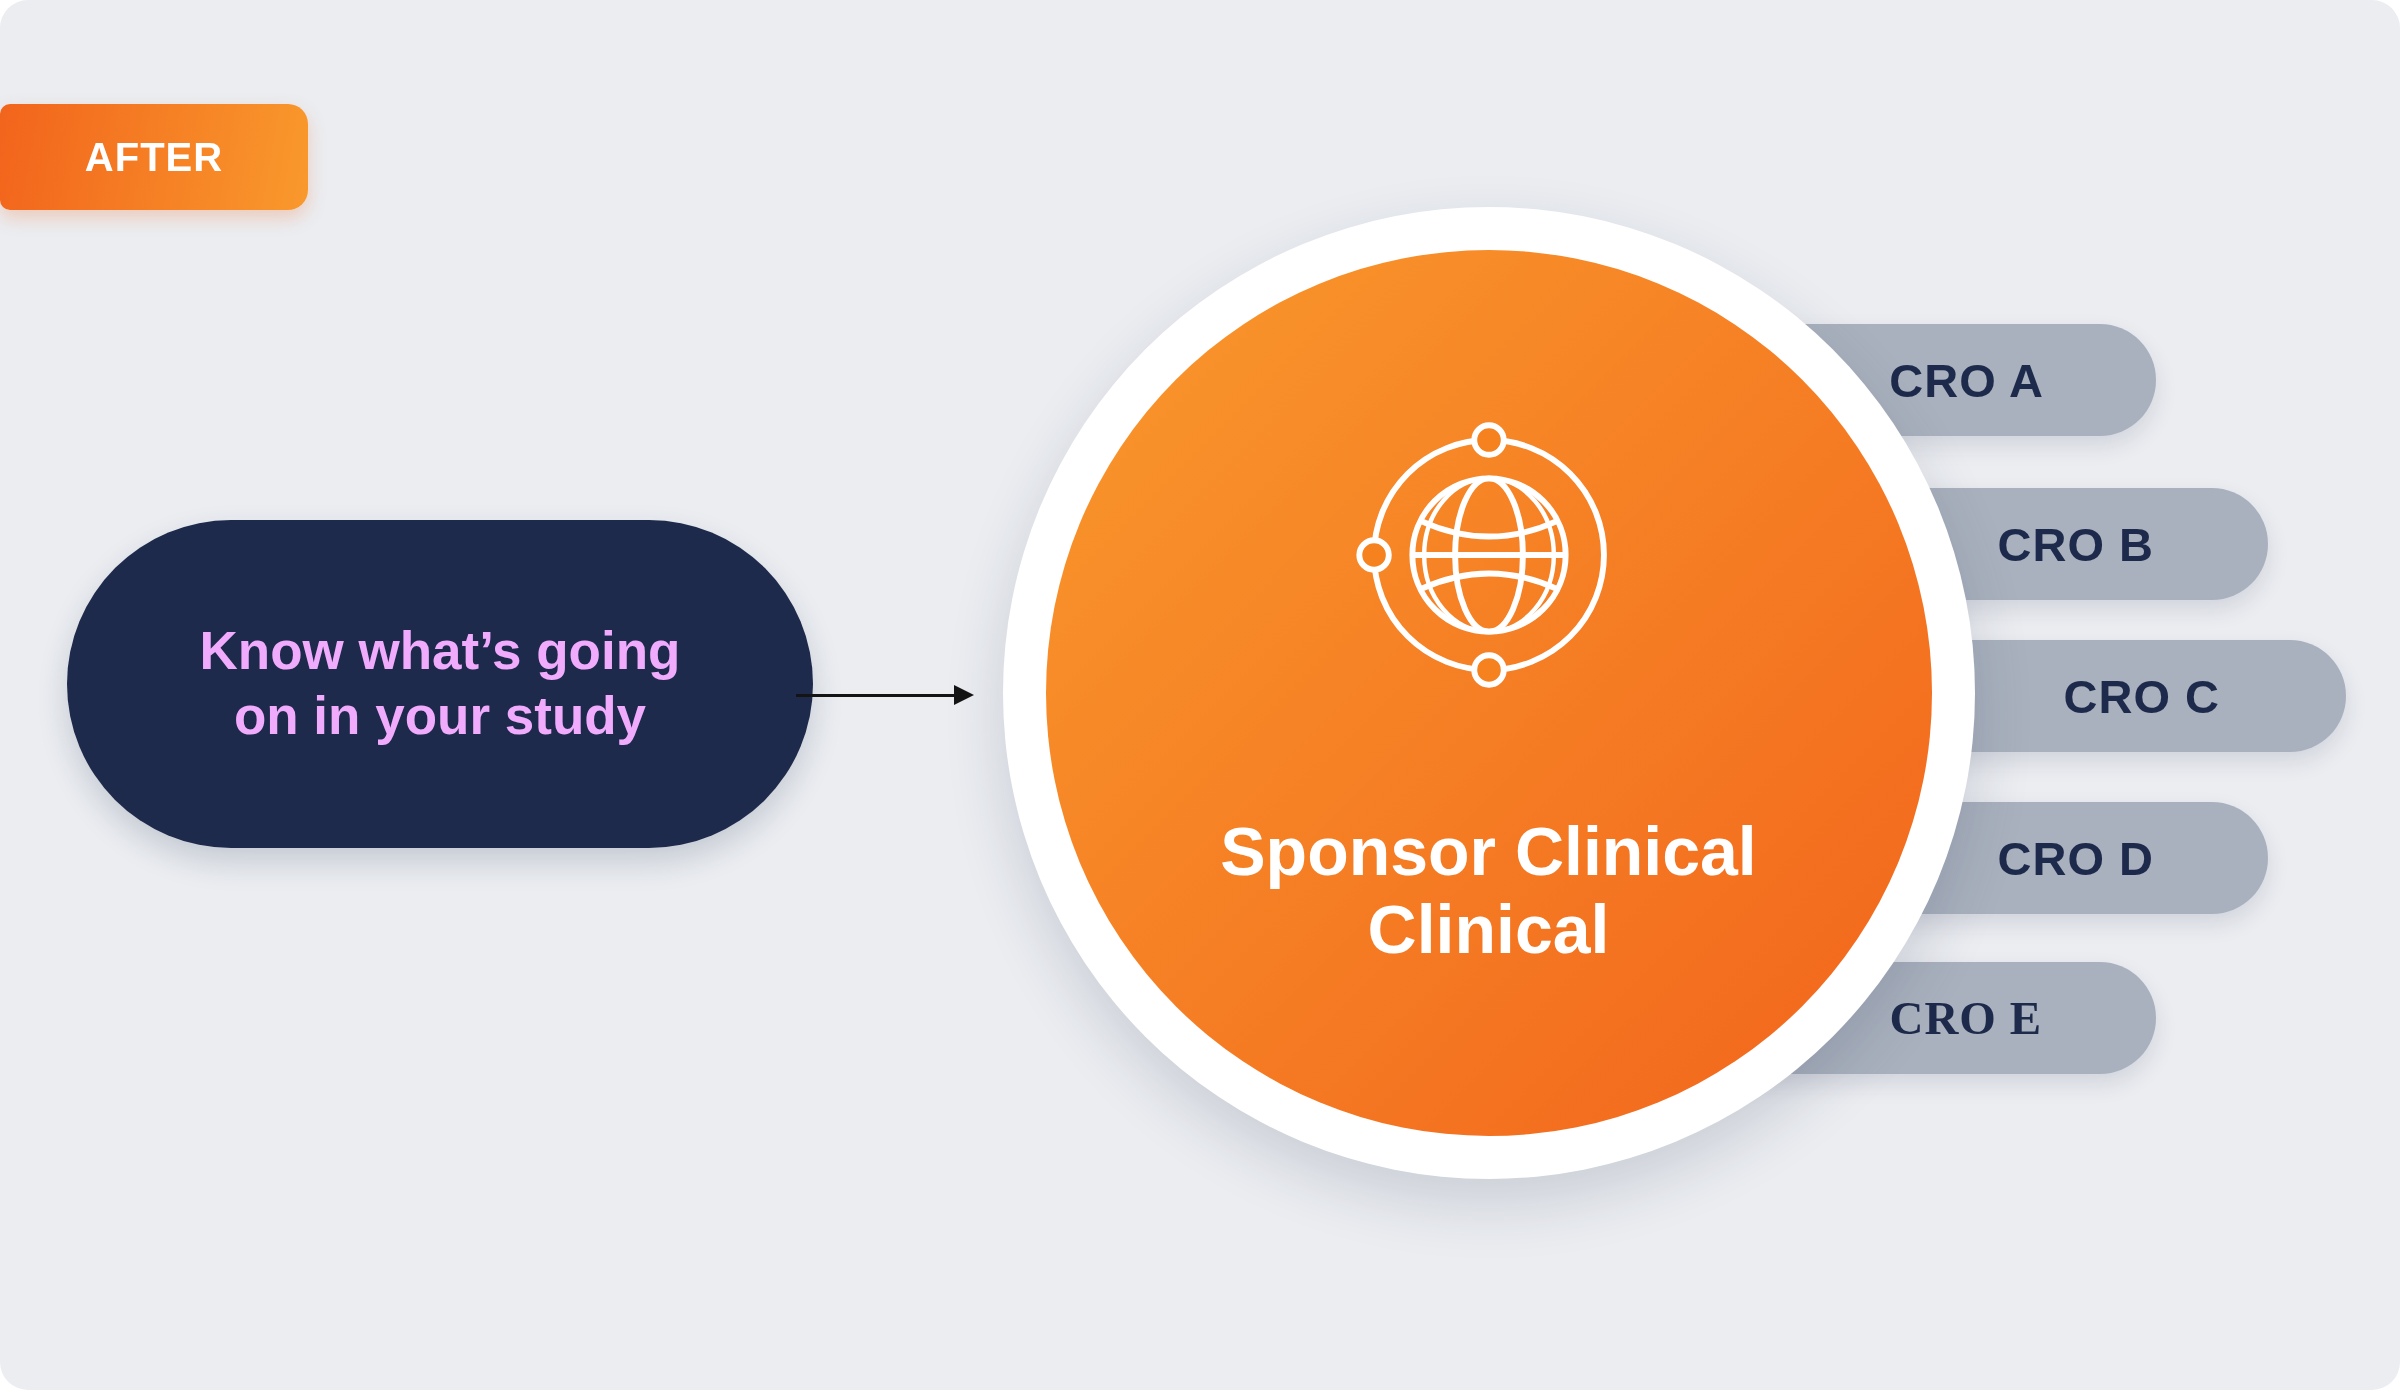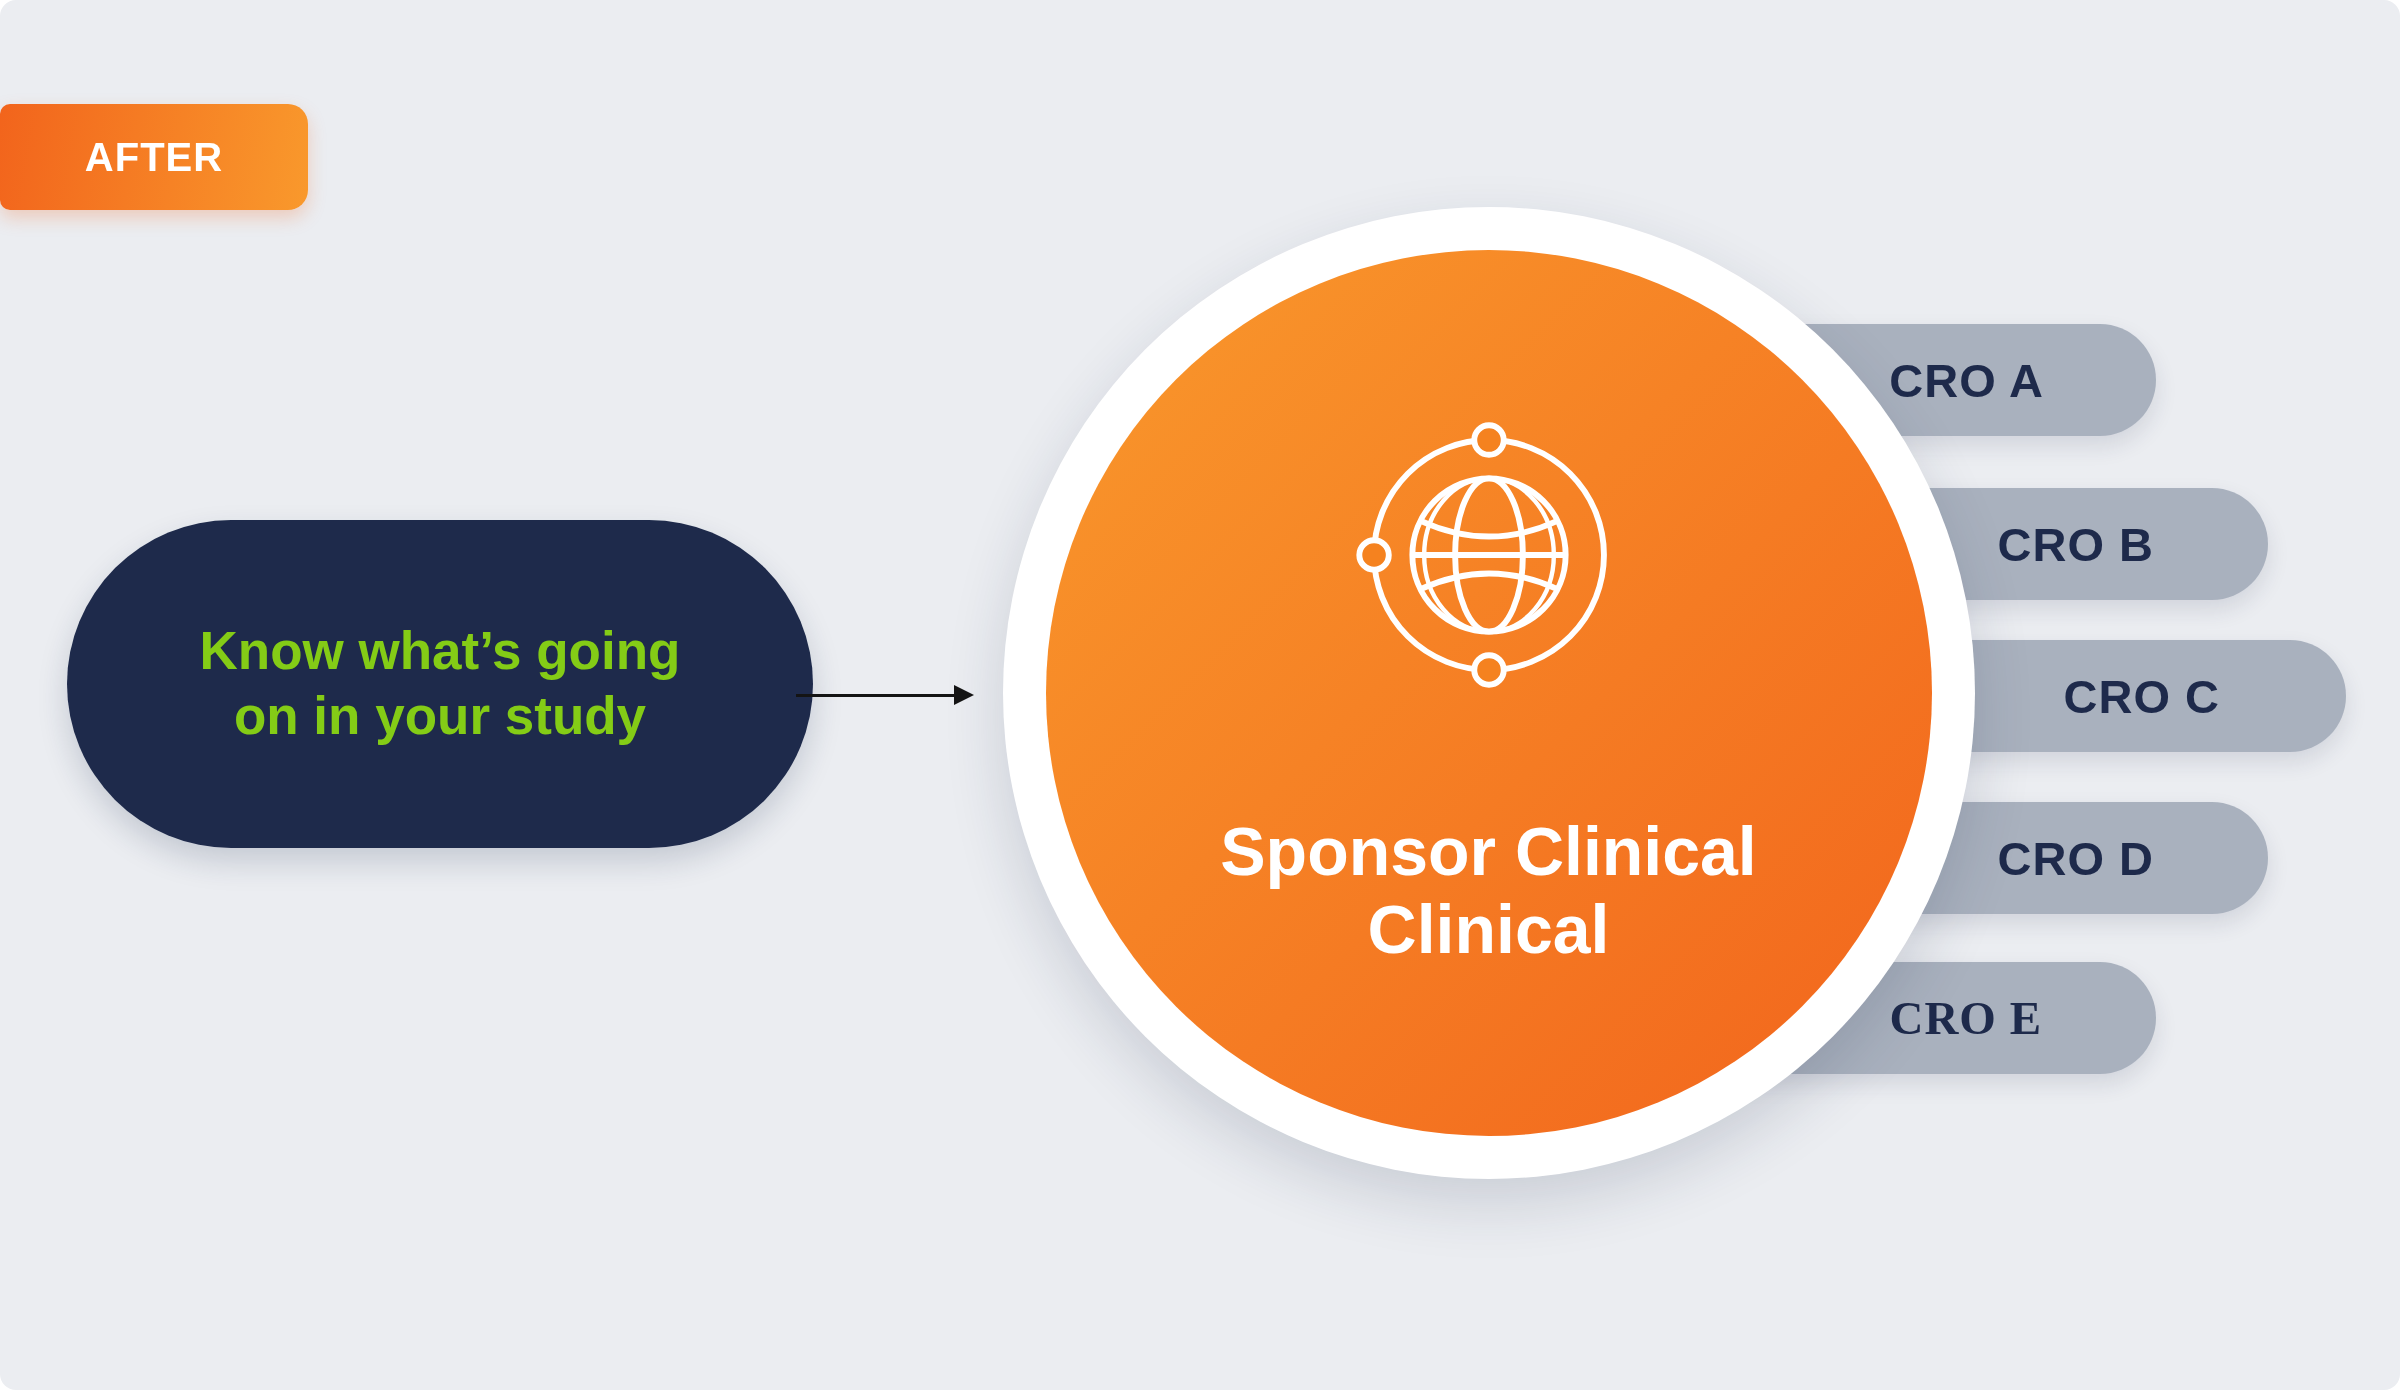--- a/index.html
+++ b/index.html
@@ -4,21 +4,21 @@
 <style>
   * { margin: 0; padding: 0; box-sizing: border-box; }
   html, body { background: #ffffff; }
   body {
     font-family: "Liberation Sans", "DejaVu Sans", sans-serif;
     width: 2400px; height: 1390px; position: relative; overflow: hidden;
   }
   .canvas {
     position: absolute; inset: 0; width: 2400px; height: 1390px;
     background: var(--background, #EBEDF1);
-    border-radius: 16px; overflow: hidden;
+    border-radius: 28px; overflow: hidden;
   }
   
   .after-badge {
     position: absolute; left: 0; top: 104px; width: 308px; height: 106px;
     background: linear-gradient(100deg, var(--orange-end, #F26720) 0%, var(--orange-start, #F9992C) 100%);
     border-radius: 10px 20px 20px 10px;
     display: flex; align-items: center; justify-content: center;
     box-shadow: 0 8px 18px rgba(242, 103, 32, 0.25);
   }
   .after-badge span {
@@ -26,21 +26,21 @@
   }
   
   .message-pill {
     position: absolute; left: 67px; top: 520px; width: 746px; height: 328px;
     background: var(--navy, #1E2A4B); border-radius: 164px;
     display: flex; flex-direction: column; align-items: center; justify-content: center;
     box-shadow: 0 14px 30px rgba(30, 42, 75, 0.18);
     z-index: 3;
   }
   .message-pill .line {
-    color: #84cc16; font-size: 53px; font-weight: 700; line-height: 1.22; text-align: center;
+    color: #f0abfc; font-size: 53px; font-weight: 700; line-height: 1.22; text-align: center;
   }
   
   .arrow {
     position: absolute; left: 796px; top: 694px; width: 160px; height: 3px;
     background: #141414; z-index: 3;
   }
   .arrow::after {
     content: ""; position: absolute; right: -18px; top: -9px;
     border-left: 20px solid #141414;
     border-top: 10px solid transparent;

